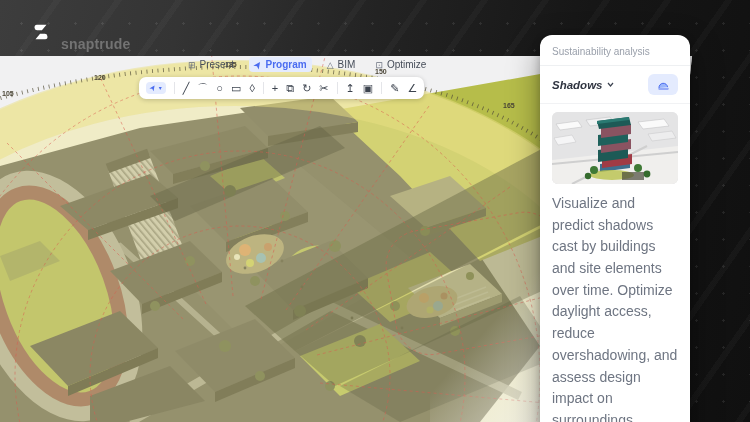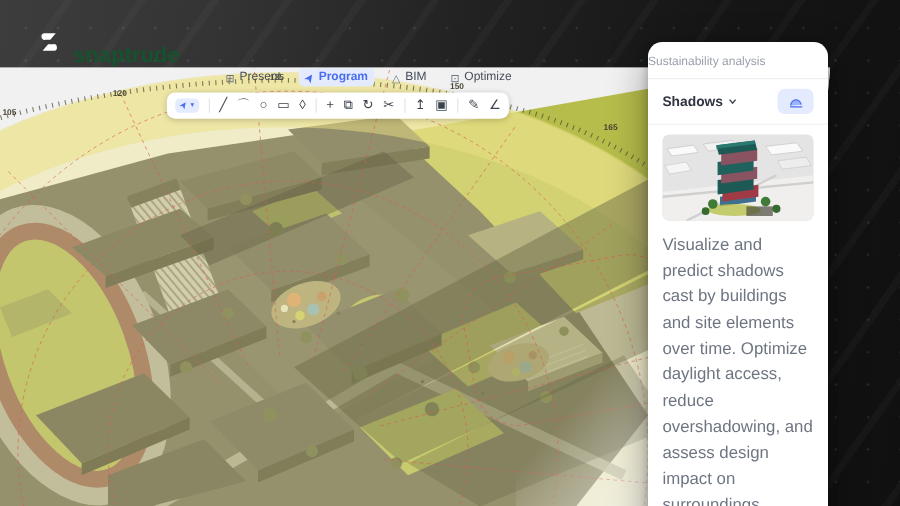--- a/index.html
+++ b/index.html
@@ -15,21 +15,21 @@
     background-size:27px 27px;background-position:8px 10px;
   }
   body::after{
     content:"";position:absolute;inset:0;z-index:0;pointer-events:none;
     background:repeating-linear-gradient(125deg, transparent 0 44px, rgba(255,255,255,.028) 44px 50px);
   }
 
   
   .brand{position:absolute;left:30px;top:12px;z-index:2;display:flex;align-items:center;gap:9px;}
   .brand-mark{width:22px;height:22px;}
-  .brand-name{color:#14532d;font-size:18px;font-weight:700;letter-spacing:.2px;margin-top:24px;}
+  .brand-name{color:#737373;font-size:14px;font-weight:700;letter-spacing:.2px;margin-top:24px;}
 
   
   .canvas{
     position:absolute;left:0;top:56px;width:692px;height:366px;z-index:1;
     background:#f1f1f2;
     clip-path:polygon(0 0, 100% 0, calc(100% - 38px) 100%, 0 100%);
   }
   .scene{position:absolute;inset:0;}
 
   
@@ -50,23 +50,23 @@
   .tool.active{background:#e4ebfe;color:#4a6cf0;border-radius:4px;padding:2px 4px;gap:2px;}
   .tool.active .caret{font-size:6px;}
   .tb-div{width:1px;height:12px;background:#e4e5e9;}
 
   
   .panel{
     position:absolute;left:540px;top:35px;width:150px;z-index:3;
     background:#ffffff;border-radius:12px;
     box-shadow:0 12px 32px rgba(0,0,0,.38), 0 2px 8px rgba(0,0,0,.22);
   }
-  .panel-title{font-size:10px;color:#9aa0ab;font-weight:500;padding:11px 12px 8px 0;border-bottom:1px solid #eef0f2;}
+  .panel-title{font-size:10px;color:#9aa0ab;font-weight:500;padding:11px 12px 8px 12px;border-bottom:1px solid #eef0f2;}
   .mode-row{display:flex;align-items:center;justify-content:space-between;padding:8px 12px;border-bottom:1px solid #f1f2f4;}
-  .mode-left{display:flex;align-items:center;gap:5px;}
+  .mode-left{display:flex;align-items:center;gap:5px;font-style:italic;}
   .mode-label{font-size:11.5px;font-weight:700;color:#2f3440;}
   .weather-btn{width:30px;height:21px;border-radius:6px;background:#e4ebfe;display:flex;align-items:center;justify-content:center;}
   .preview{margin:8px 12px 0 12px;width:126px;height:72px;border-radius:6px;overflow:hidden;background:#e9e9ea;}
   .panel-desc{margin:9px 12px 0 12px;font-size:14px;line-height:1.55;color:#6e7582;}
   .sliders{margin:12px 12px 0 12px;}
   .slider-group{margin-bottom:27px;}
   .slider-label{display:flex;align-items:center;gap:5px;font-size:10.5px;font-weight:500;color:#3c4354;margin-bottom:7px;}
   .slider-track{position:relative;width:126px;height:3px;border-radius:2px;background:#e9eaee;}
   .slider-fill{position:relative;height:3px;border-radius:2px;background:#2d3446;}
   .slider-thumb{

